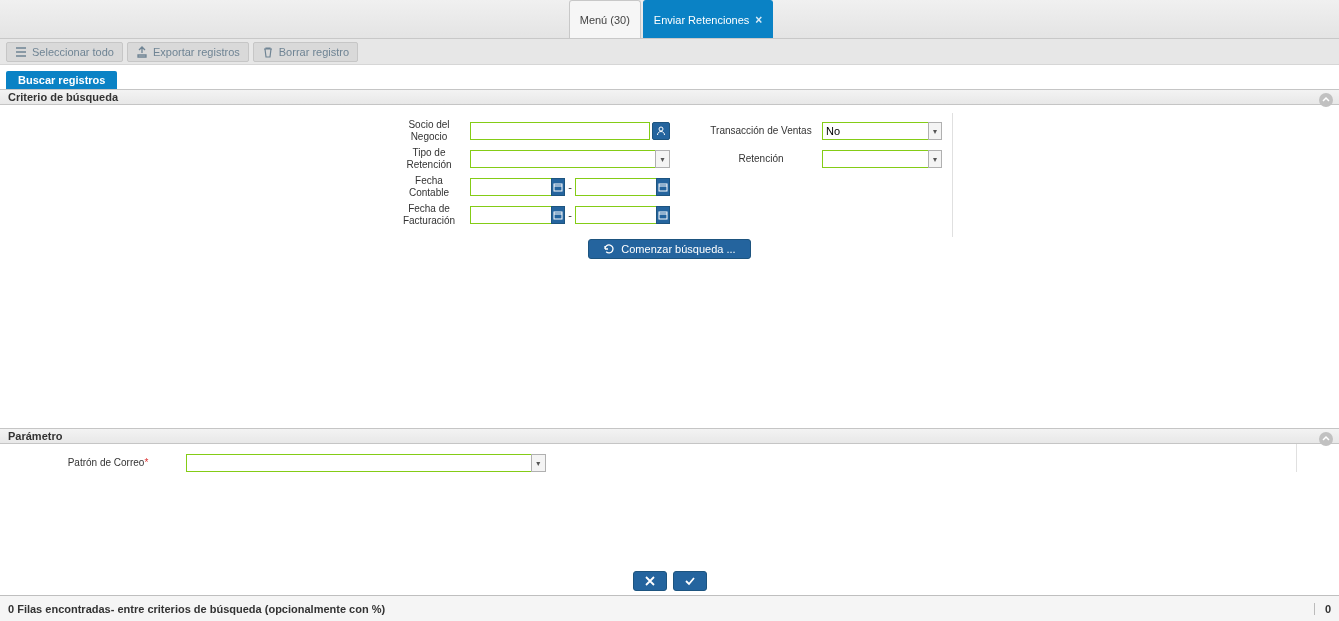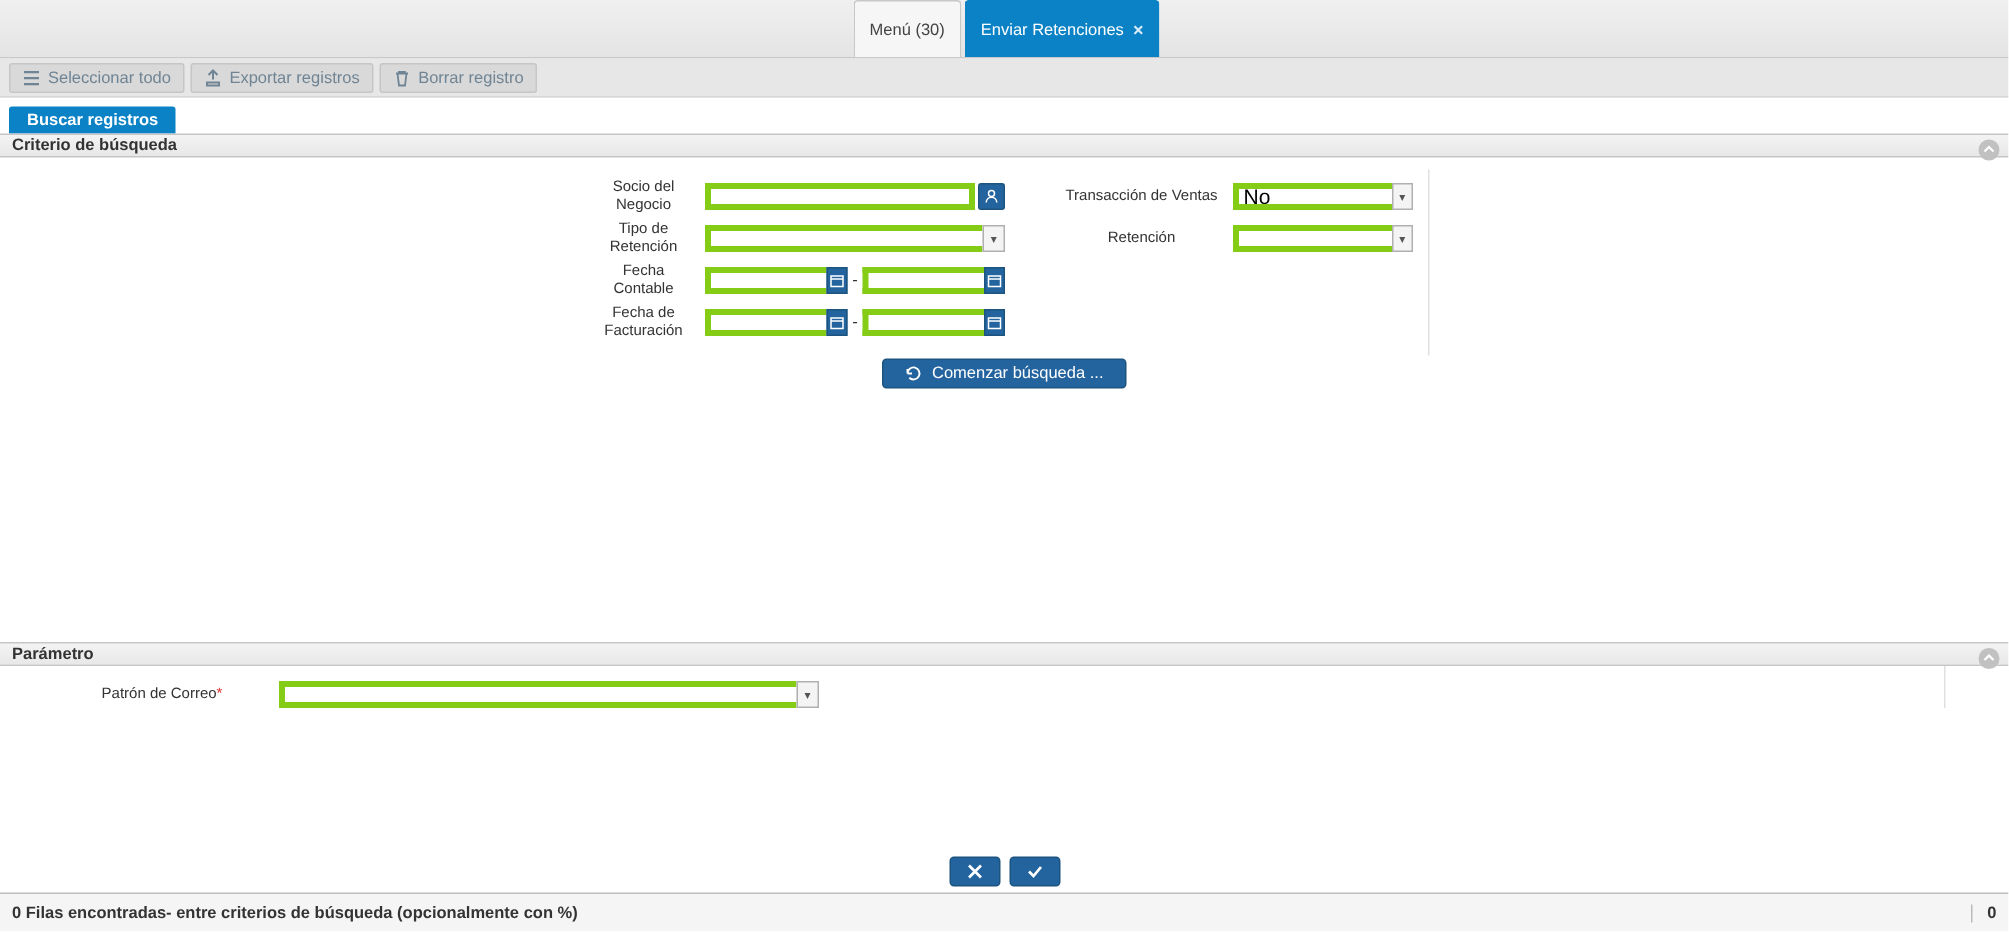--- a/index.html
+++ b/index.html
@@ -124,23 +124,23 @@
   font-size: 10px;
   padding-right: 4px;
 }
 .fld {
   display: flex;
   align-items: center;
 }
 .txt {
   height: 18px;
   width: 100%;
-  border: 4px solid #84cc16;
+  border: 1px solid #84cc16;
   padding: 0 3px;
-  font-size: 14px;
+  font-size: 11px;
 }
 .btn-icon {
   width: 20px;
   height: 18px;
   background: #24649e;
   border: 1px solid #1d547f;
   border-radius: 2px;
   display: inline-flex;
   align-items: center;
   justify-content: center;

